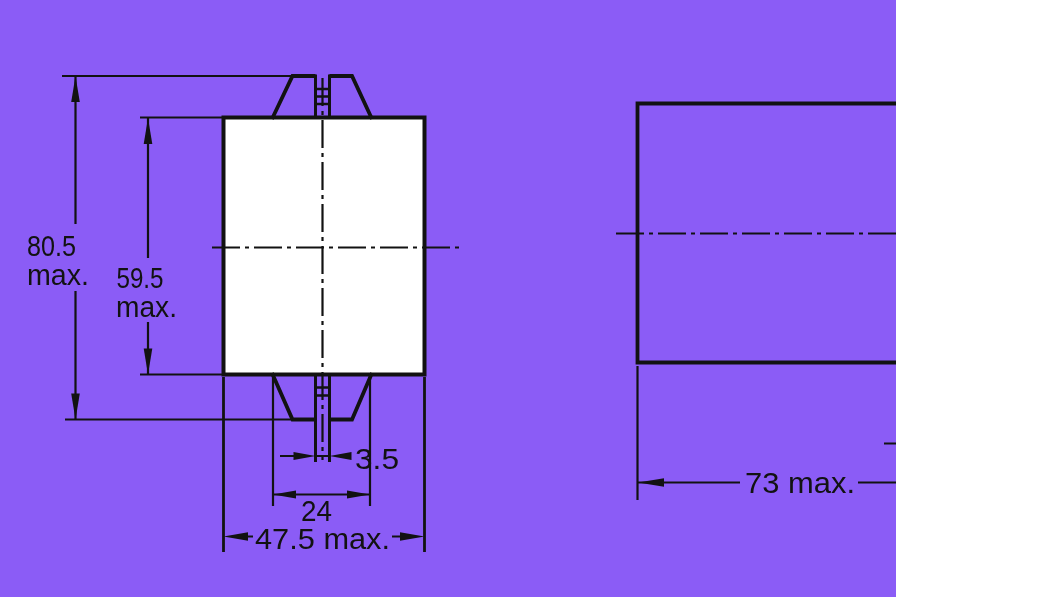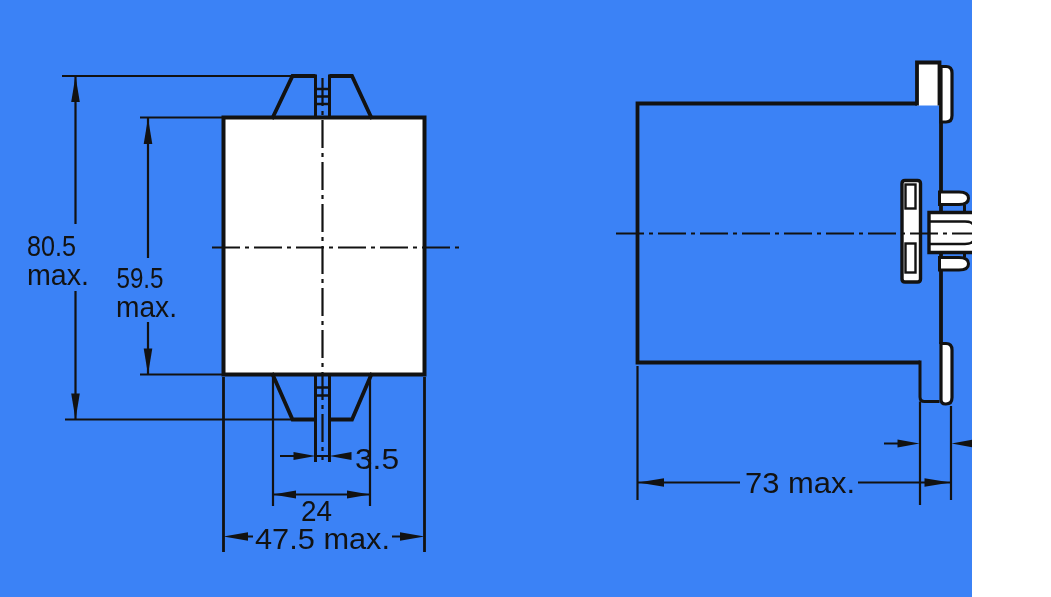--- a/index.html
+++ b/index.html
@@ -1,20 +1,20 @@
 <!DOCTYPE html>
 <html><head>
 <meta charset="utf-8">
 <style>
   html, body { margin: 0; padding: 0; background: #ffffff; }
   .canvas {
     position: relative;
-    width: 972px;
+    width: 896px;
     height: 597px;
-    background: #3b82f6;
+    background: #8b5cf6;
     overflow: hidden;
     font-family: "Liberation Sans", sans-serif;
   }
   svg { display: block; }
   svg text {
     font-family: "Liberation Sans", sans-serif;
     font-size: 30px;
     fill: #121212;
   }
 </style>

